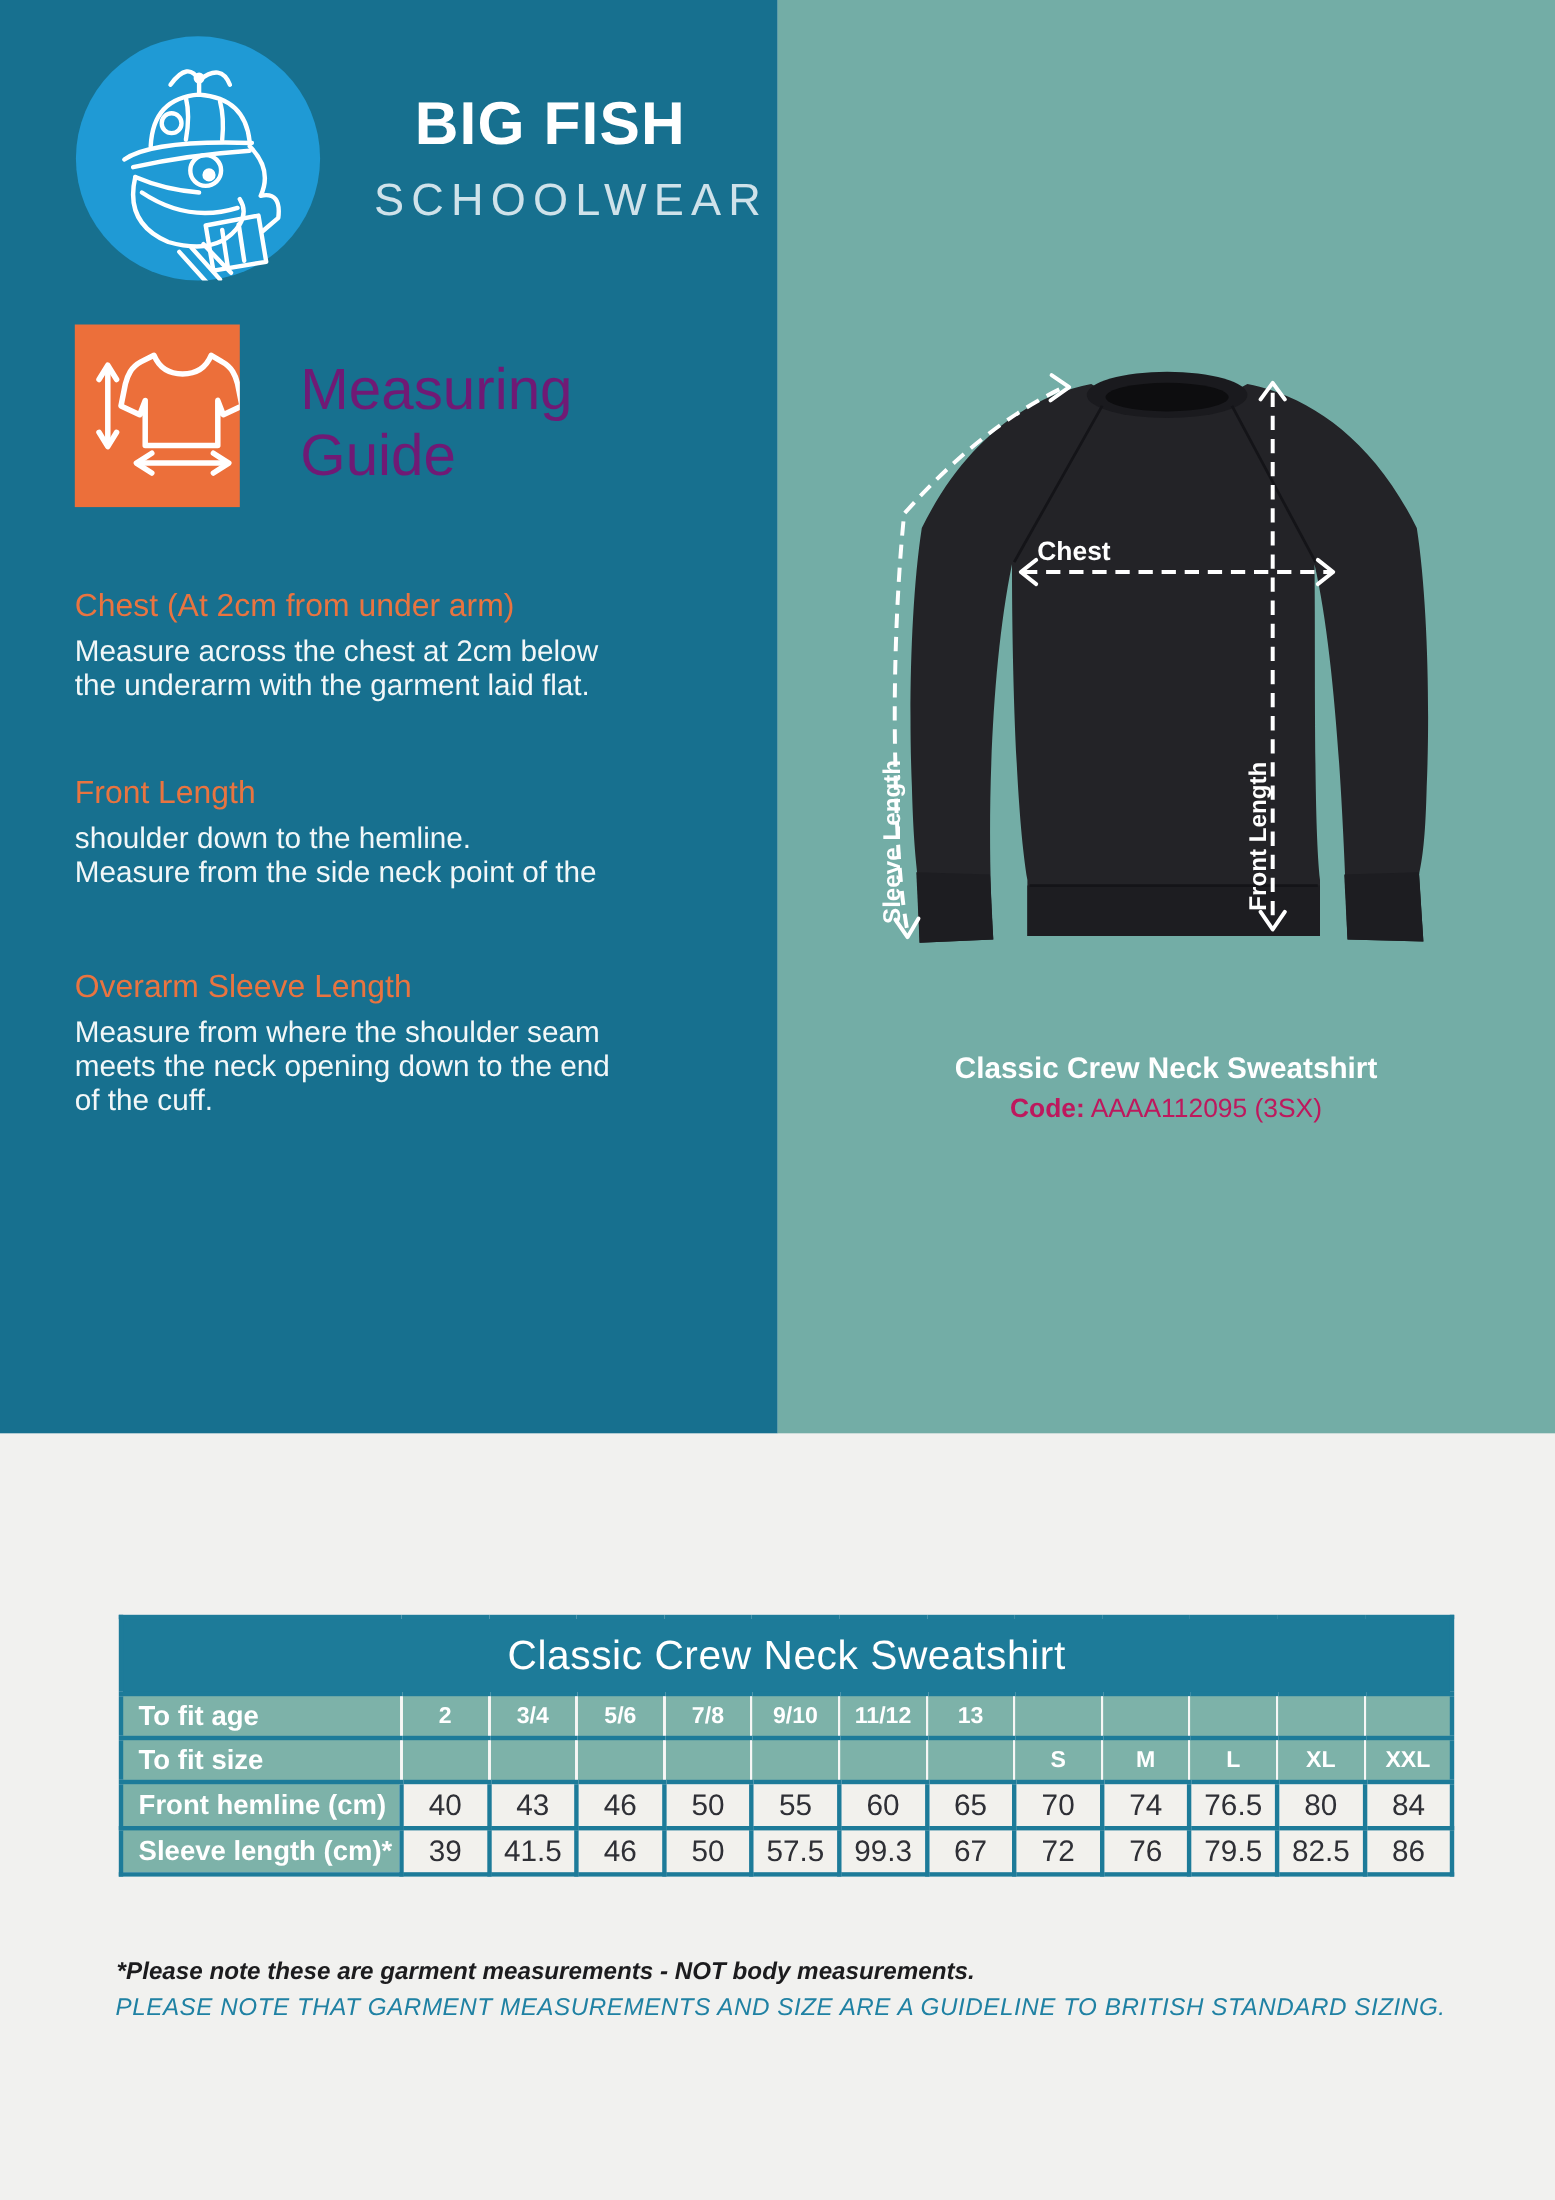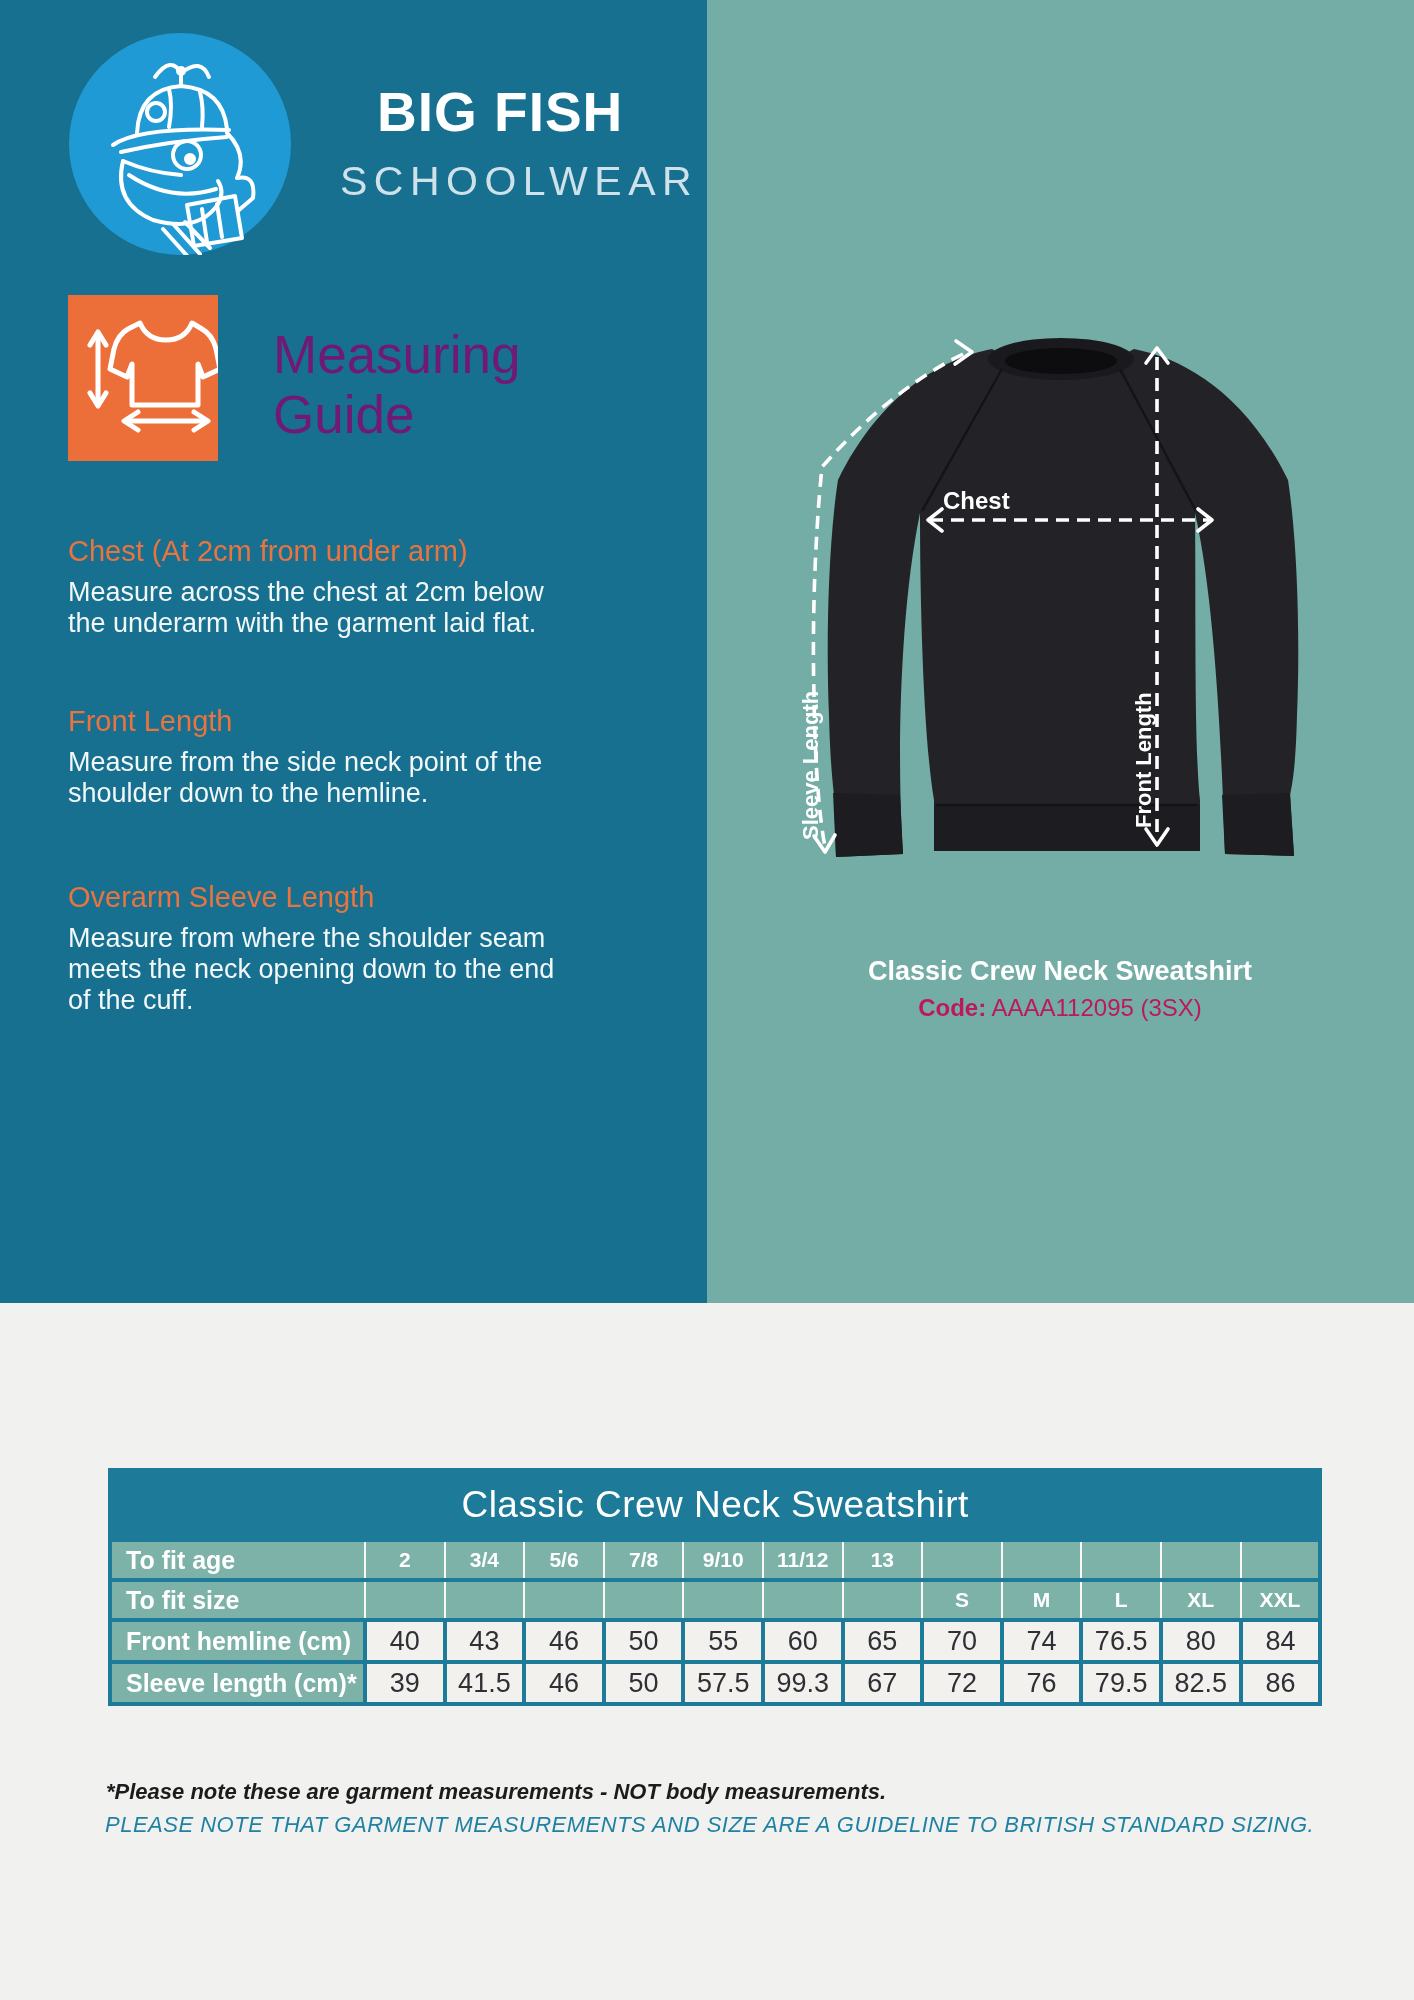--- a/index.html
+++ b/index.html
@@ -107,22 +107,22 @@
     <div>Guide</div>
   </div>
 
   <div class="abs sec sec1">
     <div class="sec-h">Chest (At 2cm from under arm)</div>
     <div class="sec-line">Measure across the chest at 2cm below</div>
     <div class="sec-line">the underarm with the garment laid flat.</div>
   </div>
   <div class="abs sec sec2">
     <div class="sec-h">Front Length</div>
+    <div class="sec-line">shoulder down to the hemline.</div>
     <div class="sec-line">Measure from the side neck point of the</div>
-    <div class="sec-line">shoulder down to the hemline.</div>
   </div>
   <div class="abs sec sec3">
     <div class="sec-h">Overarm Sleeve Length</div>
     <div class="sec-line">Measure from where the shoulder seam</div>
     <div class="sec-line">meets the neck opening down to the end</div>
     <div class="sec-line">of the cuff.</div>
   </div>
 
   <svg class="abs shirt-svg" width="580" height="585" viewBox="0 0 580 585">
 

